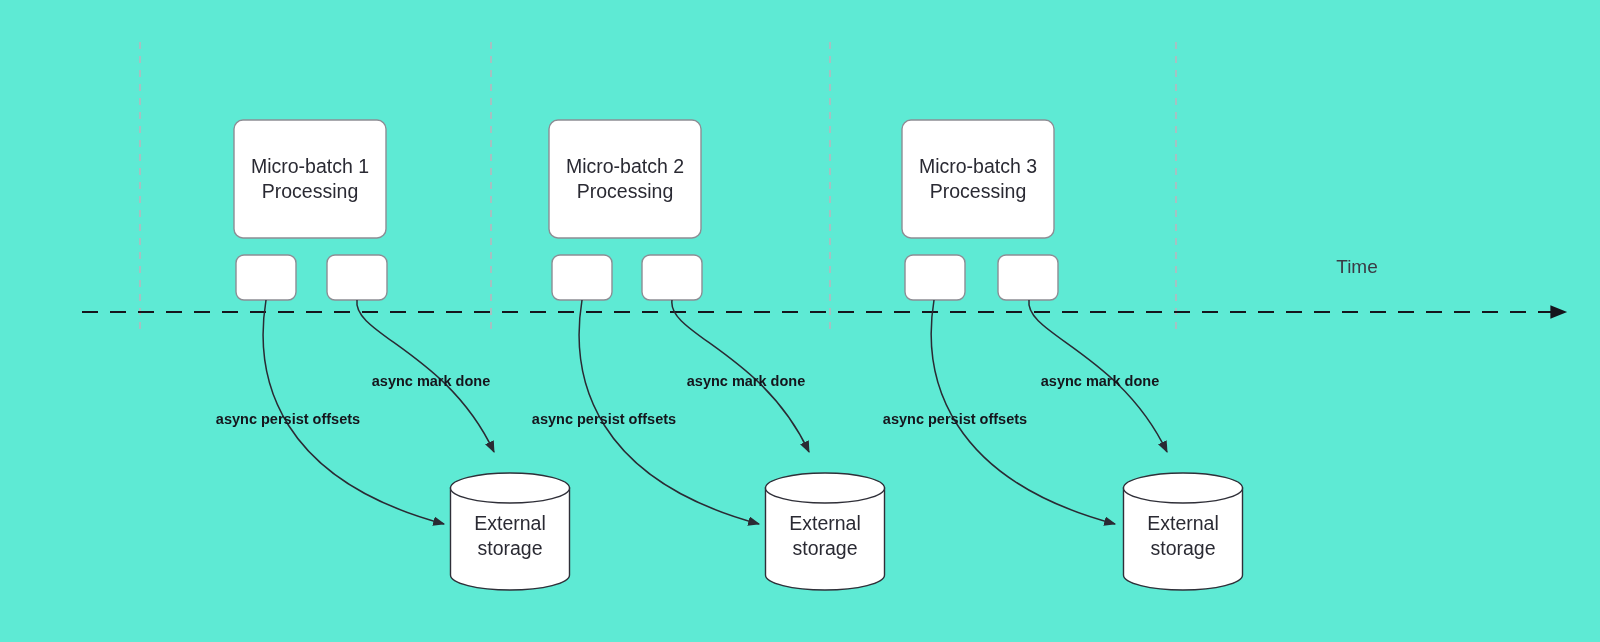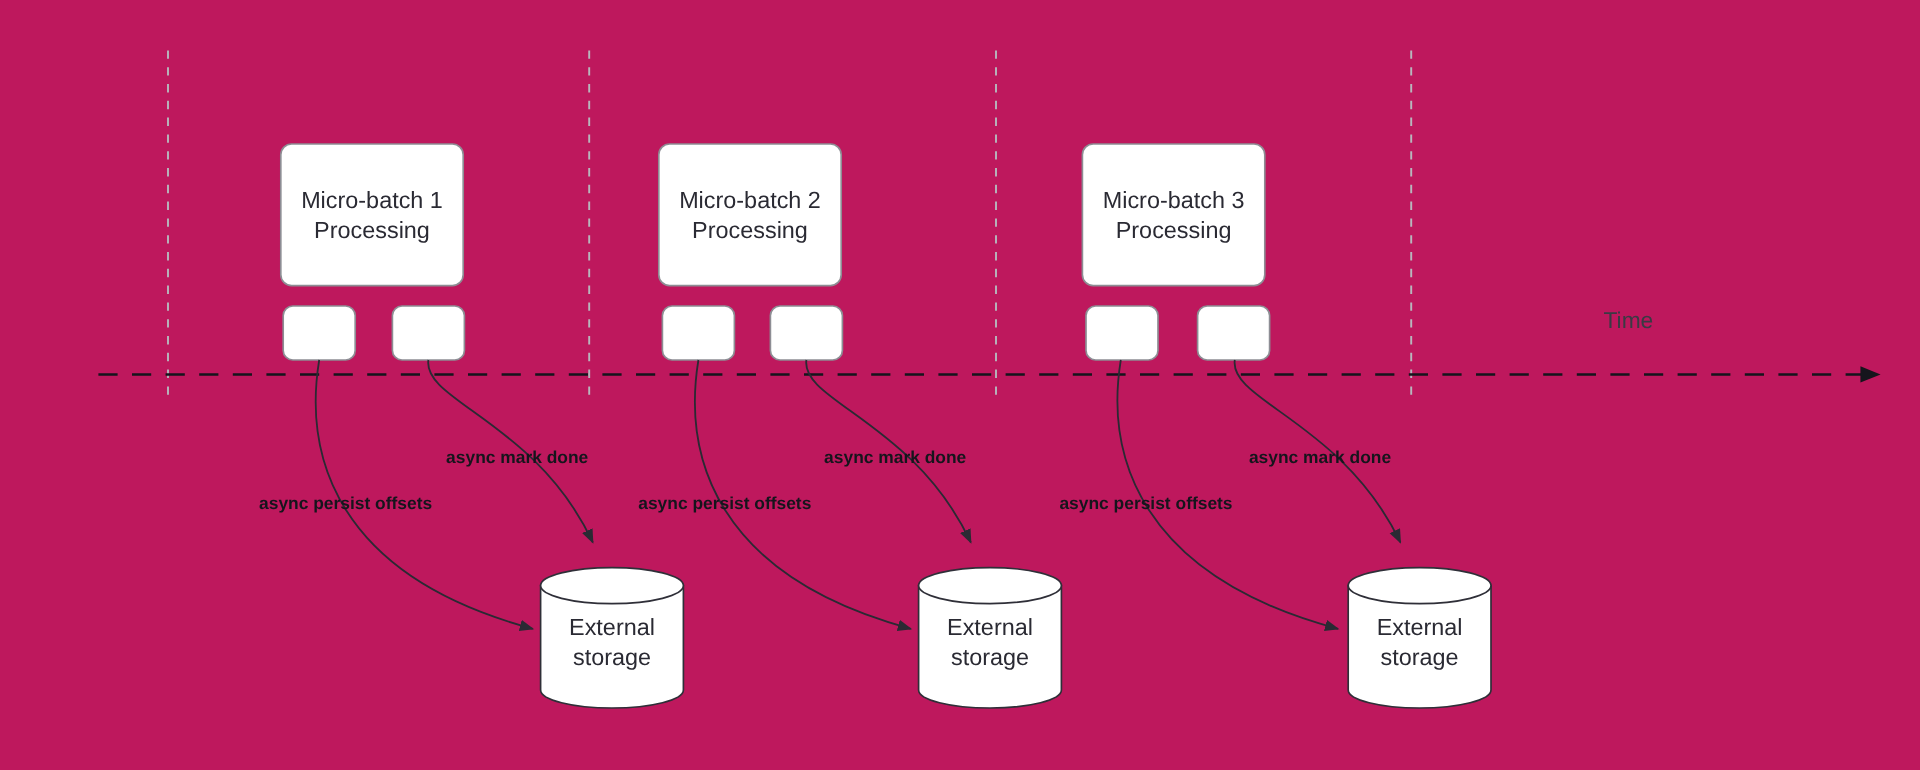--- a/index.html
+++ b/index.html
@@ -8,21 +8,21 @@
     background: #ffffff;
   }
   body {
     font-family: "Liberation Sans", sans-serif;
     -webkit-font-smoothing: antialiased;
   }
   #canvas {
     position: relative;
     width: 1600px;
     height: 642px;
-    background: #be185d;
+    background: #5eead4;
     overflow: hidden;
   }
   #diagram-svg {
     position: absolute;
     left: 0;
     top: 0;
     width: 1600px;
     height: 642px;
   }
   .shape-label {

